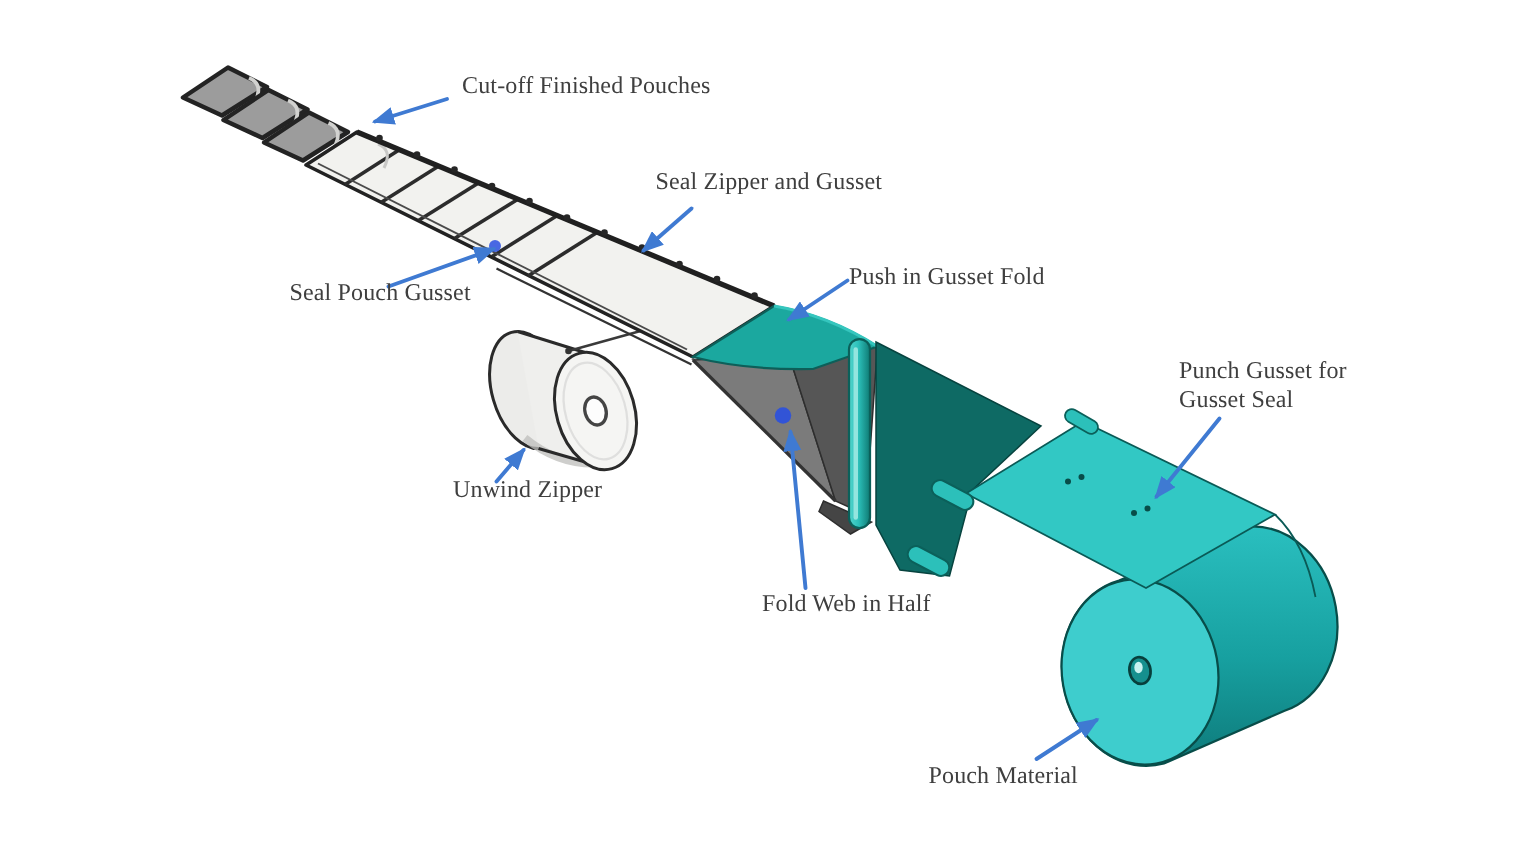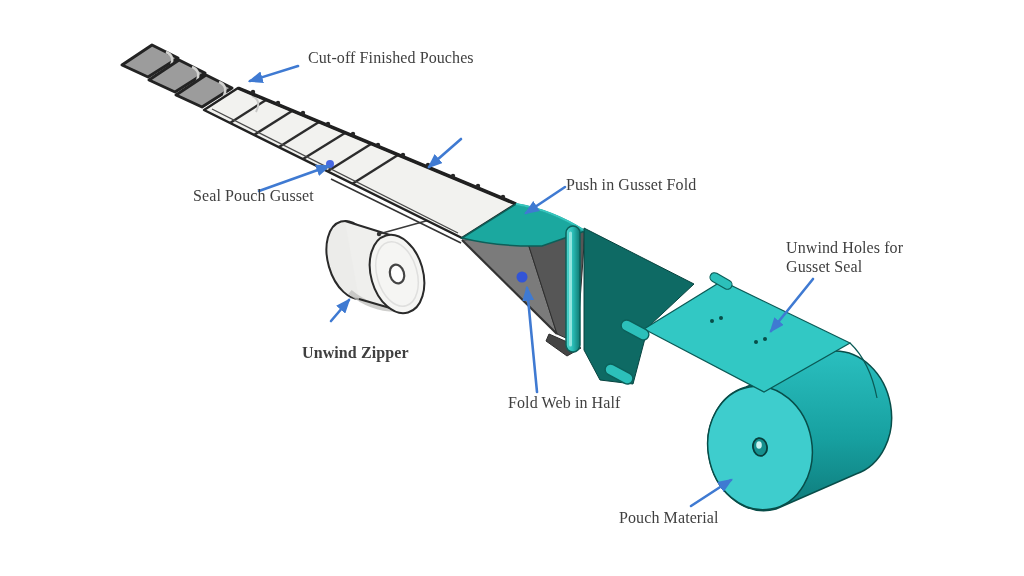--- a/index.html
+++ b/index.html
@@ -20,21 +20,21 @@
     white-space:nowrap;
     letter-spacing:.1px;
     user-select:none;
   }
   #lbl-cutoff   {left:308px;top:49px;}
   #lbl-sealzip  {left:437px;top:113px;}
   #lbl-sealpouch{left:193px;top:187px;}
   #lbl-push     {left:566px;top:176px;}
   #lbl-punch1   {left:786px;top:239px;}
   #lbl-punch2   {left:786px;top:258px;}
-  #lbl-unwindzip{left:302px;top:344px;font-weight:bold;}
+  #lbl-unwindzip{left:302px;top:318px;}
   #lbl-fold     {left:508px;top:394px;}
   #lbl-unwindmat{left:619px;top:509px;}
 </style>
 </head>
 <body>
 
 <div id="stage">
 
   <svg id="machine-svg" width="1024" height="576" viewBox="0 0 1024 576">
     <defs>
@@ -167,21 +167,22 @@
       <line x1="259" y1="191" x2="329" y2="166" marker-end="url(#ah)"></line>
       <line x1="565" y1="187" x2="526" y2="213" marker-end="url(#ah)"></line>
       <line x1="813" y1="279" x2="771" y2="331" marker-end="url(#ah)"></line>
       <line x1="331" y1="321" x2="349" y2="300" marker-end="url(#ah)"></line>
       <line x1="537" y1="392" x2="527" y2="288" marker-end="url(#ah)"></line>
       <line x1="691" y1="506" x2="731" y2="480" marker-end="url(#ah)"></line>
     </g>
   </svg>
 
   <div class="lbl" id="lbl-cutoff">Cut-off Finished Pouches</div>
+  <div class="lbl" id="lbl-sealzip">Seal Zipper and Gusset</div>
   <div class="lbl" id="lbl-sealpouch">Seal Pouch Gusset</div>
   <div class="lbl" id="lbl-push">Push in Gusset Fold</div>
-  <div class="lbl" id="lbl-punch1">Unwind Holes for</div>
+  <div class="lbl" id="lbl-punch1">Punch Gusset for</div>
   <div class="lbl" id="lbl-punch2">Gusset Seal</div>
   <div class="lbl" id="lbl-unwindzip">Unwind Zipper</div>
   <div class="lbl" id="lbl-fold">Fold Web in Half</div>
   <div class="lbl" id="lbl-unwindmat">Pouch Material</div>
 
 </div>
 
 </body></html>

